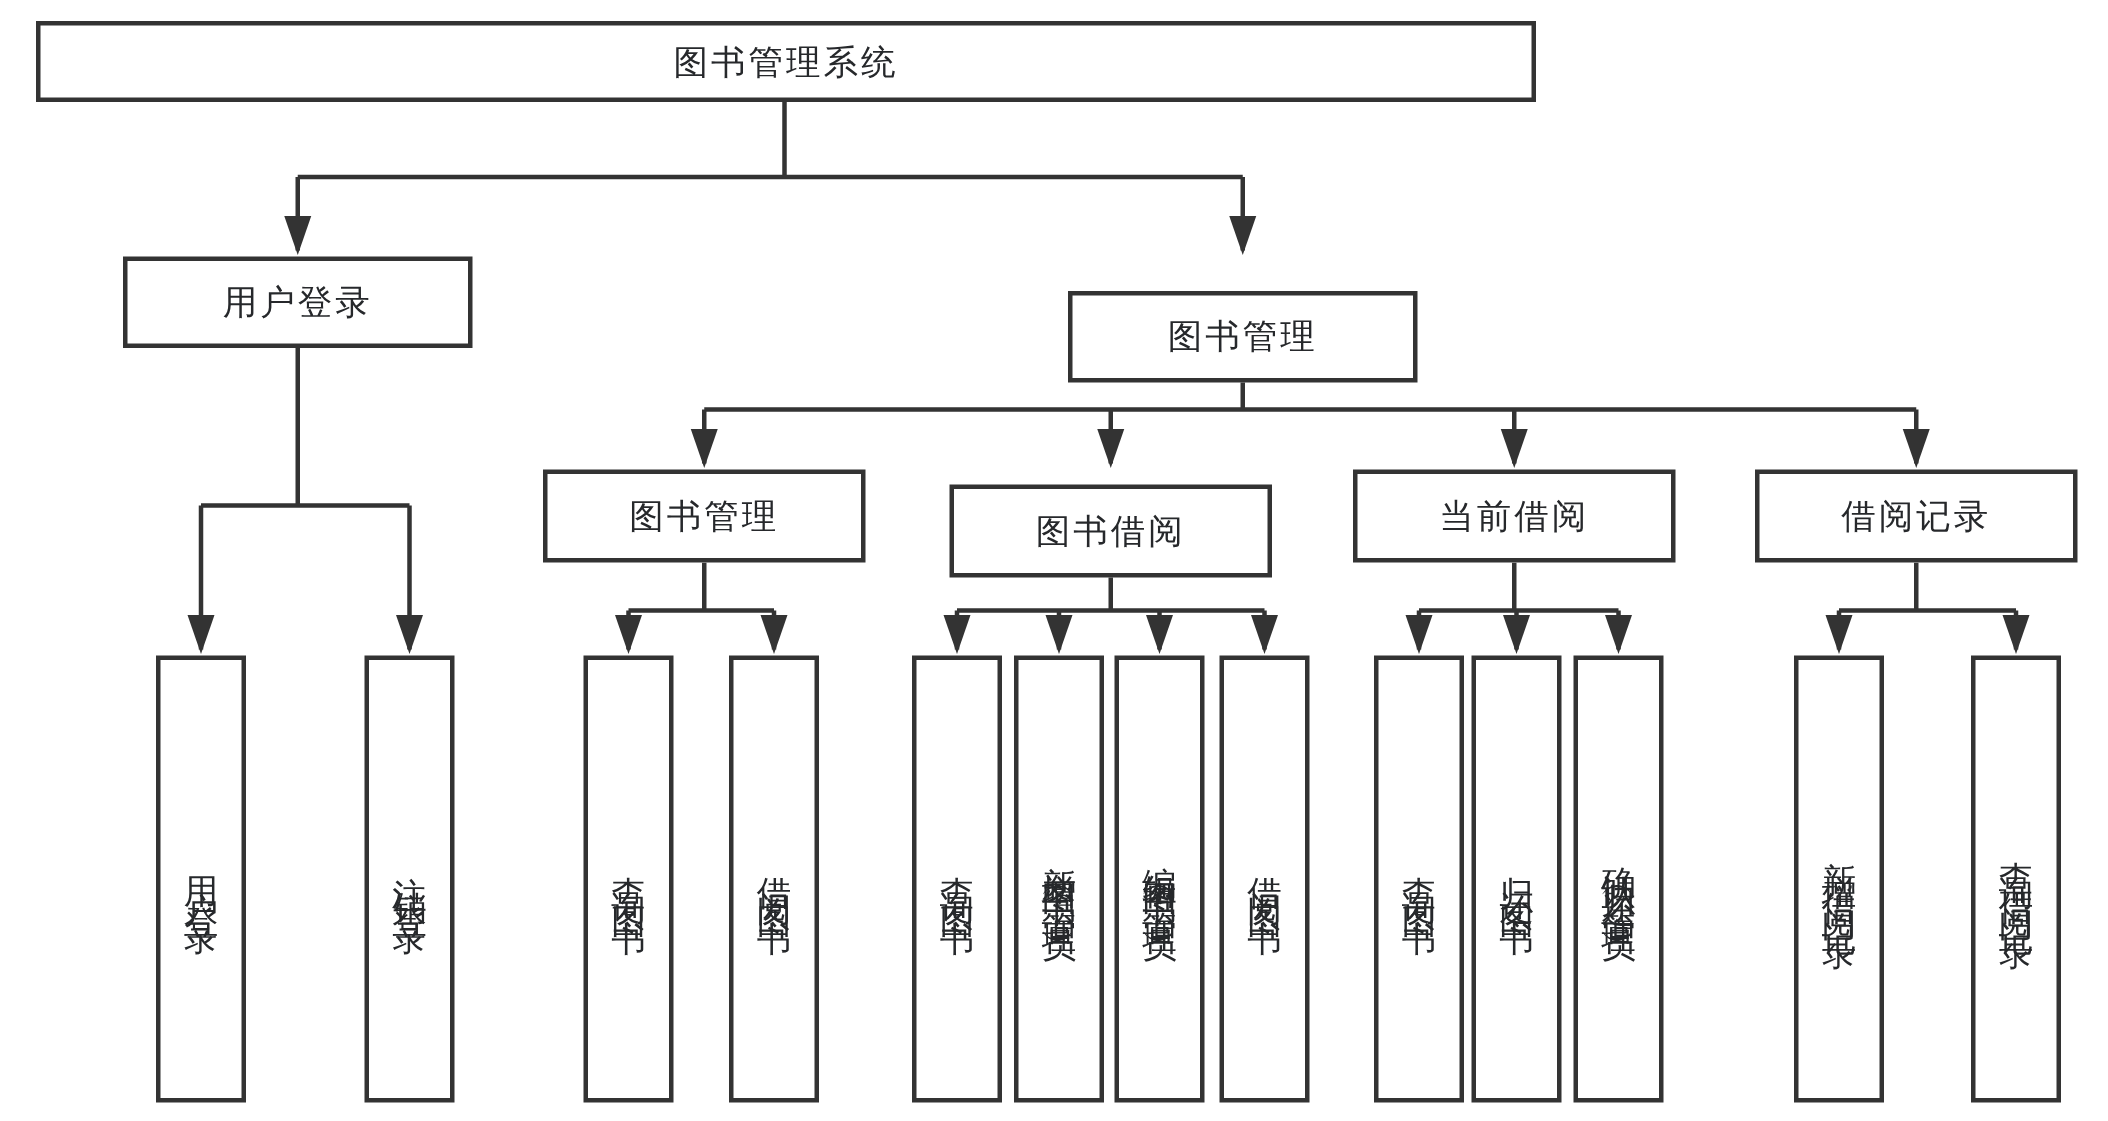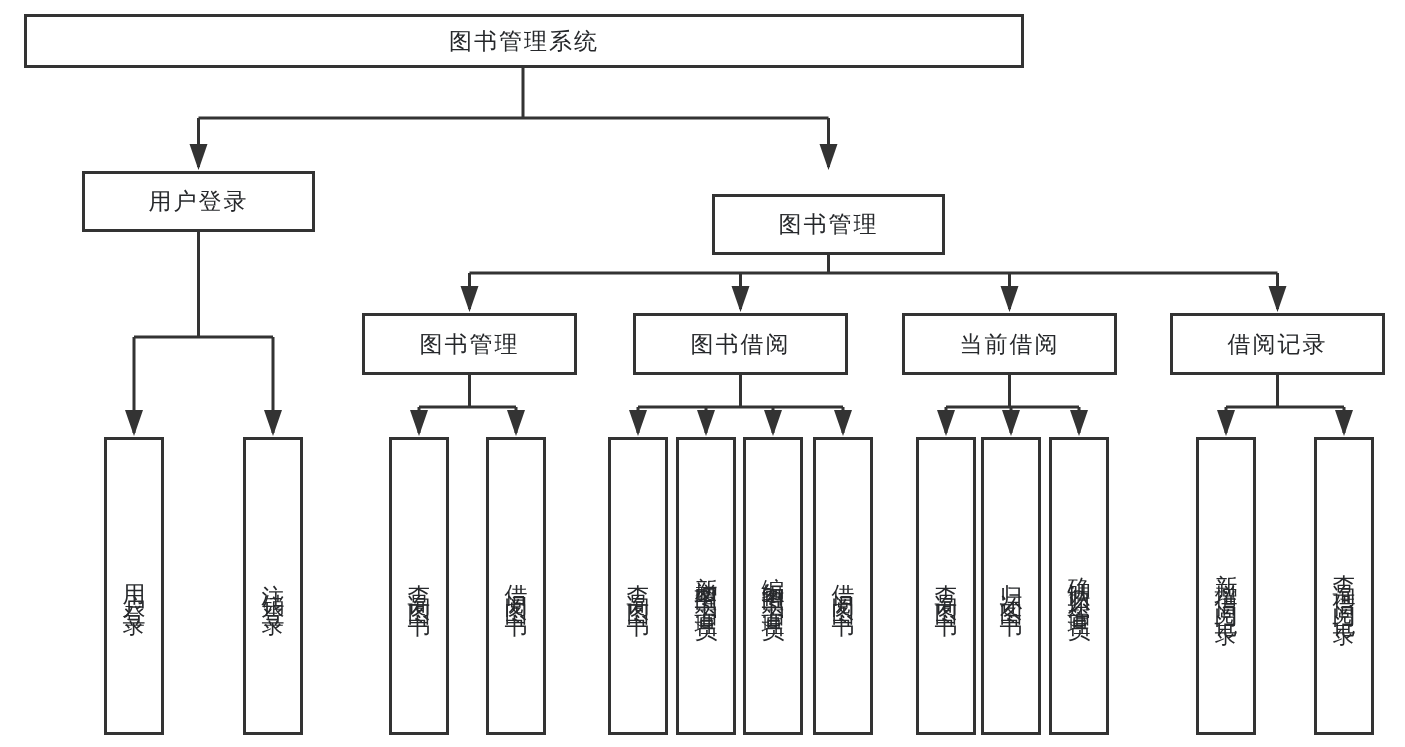--- a/index.html
+++ b/index.html
@@ -94,21 +94,21 @@
       <polygon points="1335,410 1353,410 1344,436"></polygon>
     </g>
   </svg>
 
   <div class="node h-node" style="left:24px; top:14px; width:1000px; height:54px;">图书管理系统</div>
 
   <div class="node h-node" style="left:82px; top:171px; width:233px; height:61px;">用户登录</div>
   <div class="node h-node" style="left:712px; top:171px; width:233px; height:61px;margin-top:23px;">图书管理</div>
 
   <div class="node h-node" style="left:362px; top:313px; width:215px; height:62px;">图书管理</div>
-  <div class="node h-node" style="left:633px; top:313px; width:215px; height:62px;">图书借阅</div>
+  <div class="node h-node" style="left:633px; top:323px; width:215px; height:62px;">图书借阅</div>
   <div class="node h-node" style="left:1170px; top:313px; width:215px; height:62px;">借阅记录</div>
   <div class="node h-node" style="left:902px; top:313px; width:215px; height:62px;">当前借阅</div>
 
   <div class="node v-node" style="left:104px; top:437px; width:60px; height:298px;">用户登录</div>
   <div class="node v-node" style="left:243px; top:437px; width:60px; height:298px;">注销登录</div>
 
   <div class="node v-node" style="left:389px; top:437px; width:60px; height:298px;">查询图书</div>
   <div class="node v-node" style="left:486px; top:437px; width:60px; height:298px;">借阅图书</div>
 
   <div class="node v-node" style="left:608px; top:437px; width:60px; height:298px;">查询图书</div>

